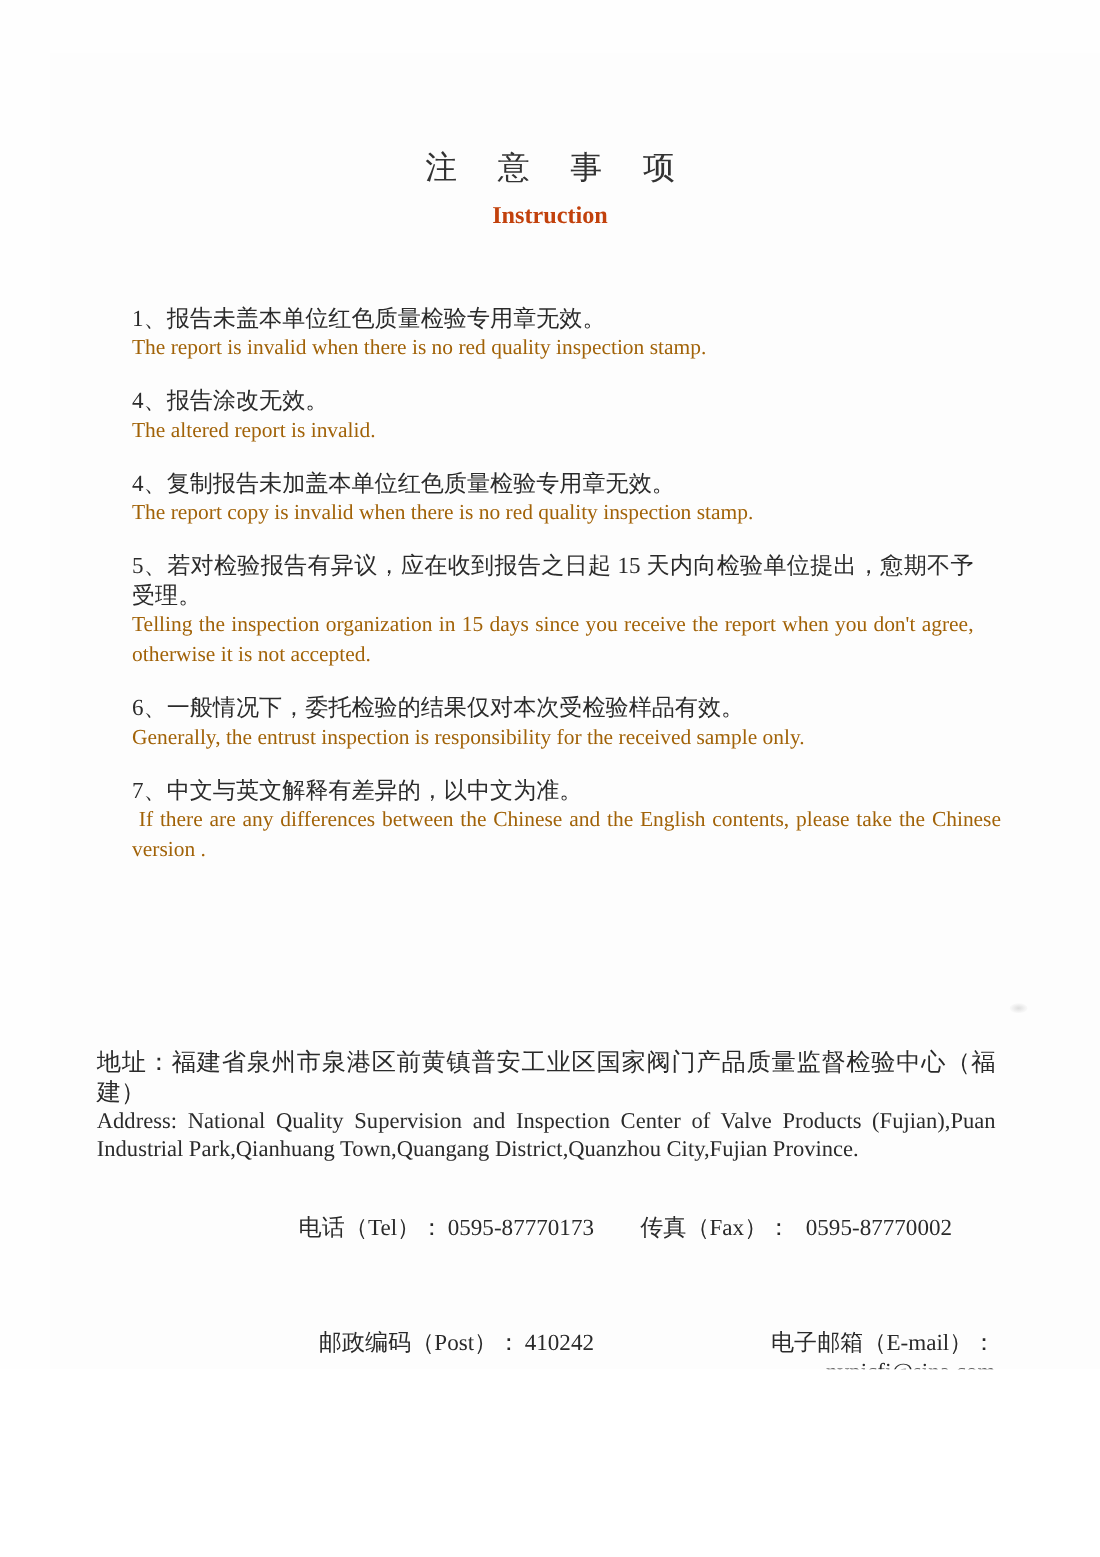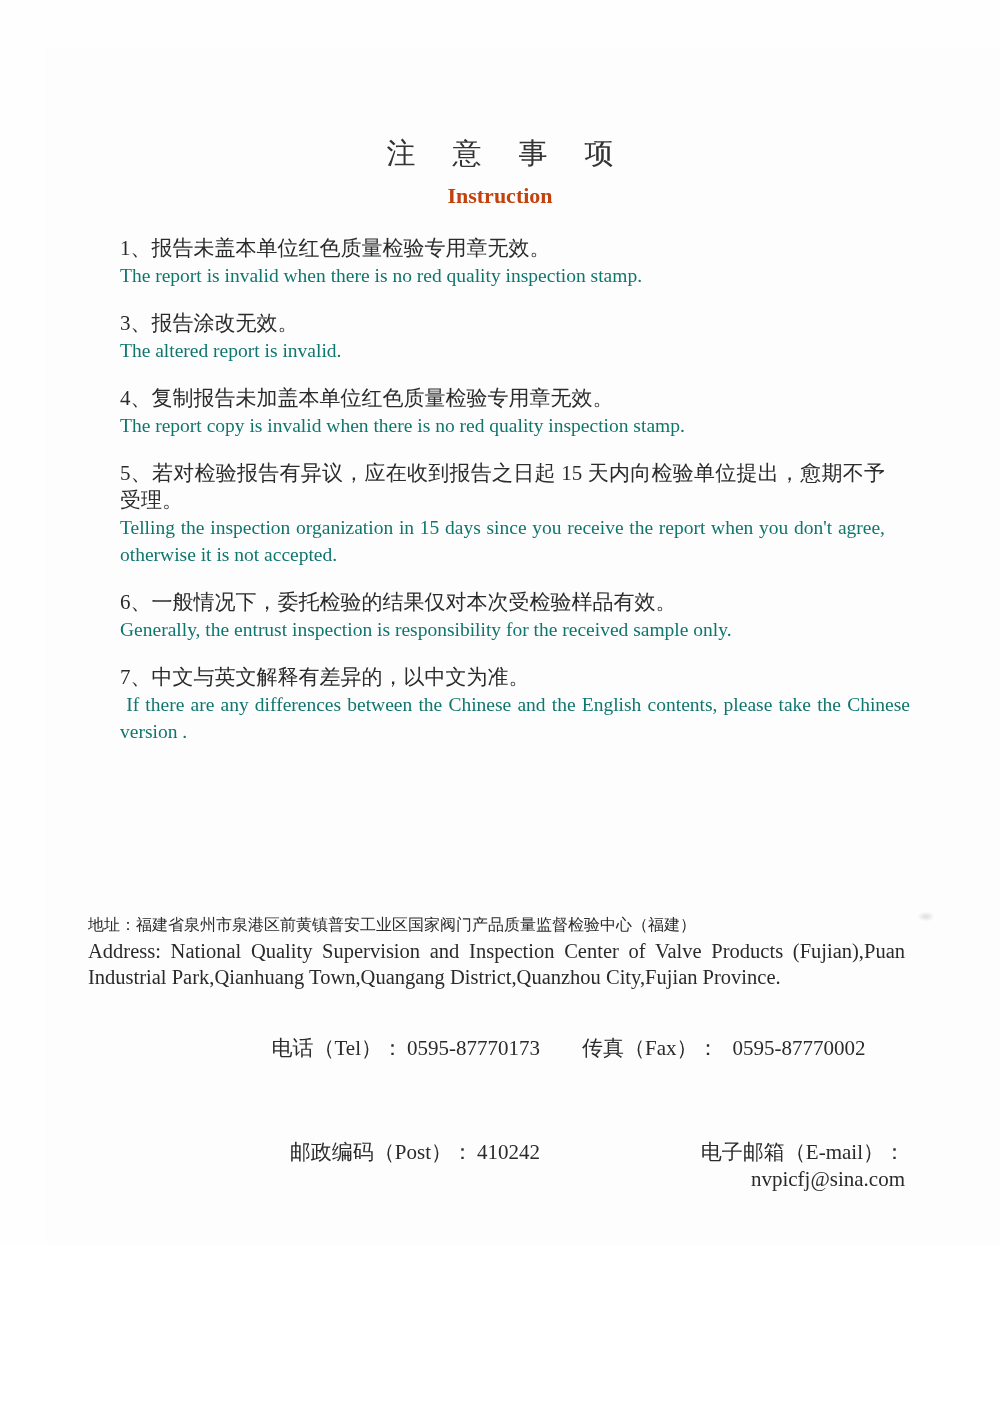--- a/index.html
+++ b/index.html
@@ -40,50 +40,50 @@
   }
   .subtitle {
     margin: 10px 0 0 0;
     text-align: center;
     font-size: 22px;
     line-height: 26px;
     color: #c2410c;
   }
 
   .content {
-    margin: 26px 90px 0 120px; 
+    margin: 67px 90px 0 120px; 
   }
   .item { margin: 0 0 21px 0; }
   .item p {
     margin: 0;
     white-space: pre-wrap;
     text-align: justify;
   }
   .item .zh {
     font-size: 21px;
     line-height: 27px;
     color: #2b2b2b;
   }
   .item .en {
     font-size: 19.5px;
     line-height: 27px;
-    color: #0f766e;
+    color: #a16207;
   }
   .item.tight p { padding-right: 25px; }
 
   .address-section {
     margin: 166px 95px 0 88px; 
   }
   .address-section p {
     margin: 0;
     white-space: pre-wrap;
     text-align: justify;
   }
   .address-zh {
-    font-size: 16px;
+    font-size: 22px;
     line-height: 27px;
   }
   .address-en {
     font-size: 20.5px;
     line-height: 26px;
   }
 
   .contact-row {
     display: flex;
     margin: 18px 95px 0 88px;
@@ -119,21 +119,21 @@
 
     <div class="content">
 
       <div class="item">
         <p class="zh">1、报告未盖本单位红色质量检验专用章无效。</p>
         <p class="en">The report is invalid when there is no red quality inspection stamp.</p>
       </div>
 
 
       <div class="item">
-        <p class="zh">3、报告涂改无效。</p>
+        <p class="zh">4、报告涂改无效。</p>
         <p class="en">The altered report is invalid.</p>
       </div>
 
       <div class="item">
         <p class="zh">4、复制报告未加盖本单位红色质量检验专用章无效。</p>
         <p class="en">The report copy is invalid when there is no red quality inspection stamp.</p>
       </div>
 
       <div class="item tight">
         <p class="zh">5、若对检验报告有异议，应在收到报告之日起 15 天内向检验单位提出，愈期不予受理。</p>

